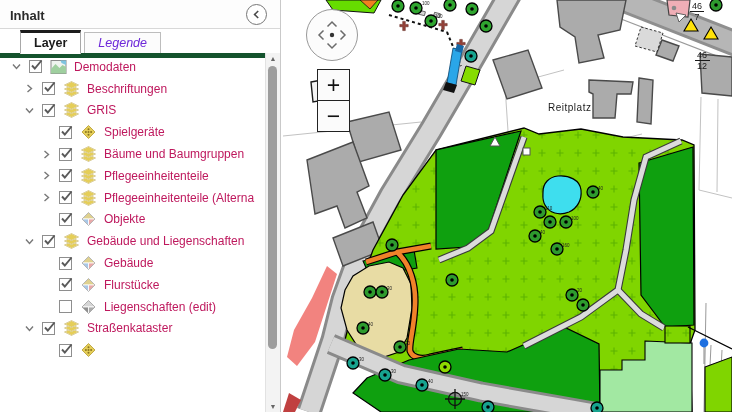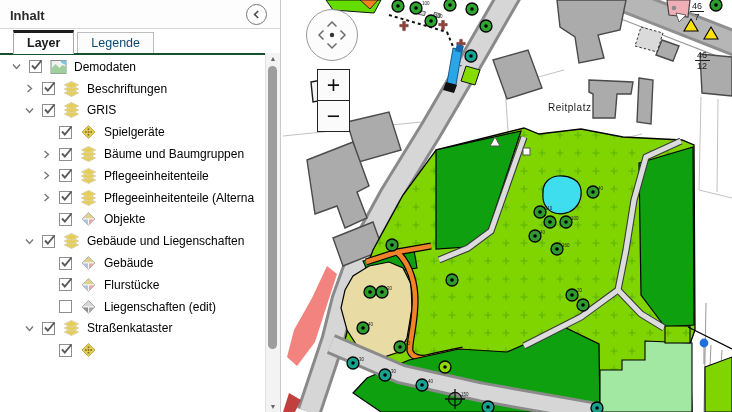--- a/index.html
+++ b/index.html
@@ -5,34 +5,34 @@
   html,body{margin:0;padding:0;background:#fff;}
   .app{position:relative;width:732px;height:412px;overflow:hidden;
        font-family:"Liberation Sans",sans-serif;background:#fff;}
   
   .panel{position:absolute;left:0;top:0;width:280px;height:412px;background:#fff;
          border-right:1px solid #c9c9c9;}
   .panel-header{position:relative;height:28px;border-bottom:1px solid #d8d8d8;background:#fdfdfd;}
   .panel-title{position:absolute;left:10px;top:8px;font-size:13px;font-weight:bold;color:#2b2b2b;}
   .collapse-btn{position:absolute;right:13px;top:4px;width:19px;height:19px;border:1.5px solid #767676;
                 border-radius:50%;background:#fff;cursor:pointer;display:flex;align-items:center;justify-content:center;}
-  .tabs{position:relative;height:24px;border-bottom:2px solid #14532d;padding-left:13px;display:flex;align-items:flex-end;background:#fff;}
+  .tabs{position:relative;height:24px;border-bottom:5px solid #14532d;padding-left:20px;display:flex;align-items:flex-end;background:#fff;}
   .tab{box-sizing:border-box;font-size:12.5px;padding:0 13px;margin-right:3px;display:flex;align-items:center;}
   .tab.active{height:24px;margin-bottom:-1px;background:#fff;border:1px solid #a8a8a8;border-bottom:1px solid #fff;
               border-top:3px solid #1c1c1c;font-weight:bold;color:#1a1a1a;}
-  .tab.inactive{height:21px;background:#fcfcfc;border:1px solid #bdbdbd;border-bottom:none;color:#0c4a6e;}
+  .tab.inactive{height:21px;background:#fcfcfc;border:1px solid #bdbdbd;border-bottom:none;color:#6d28d9;font-style:italic;}
   .tree{position:absolute;left:0;top:53px;right:14px;bottom:0;overflow:hidden;padding-top:3px;}
   .tree-row{display:flex;align-items:center;height:21.8px;white-space:nowrap;}
   .lvl0{padding-left:6px}.lvl1{padding-left:19px}.lvl2{padding-left:36px}
   .chev{width:20px;height:14px;flex:0 0 20px;display:flex;align-items:center;justify-content:center;cursor:pointer;}
   .cb{box-sizing:border-box;width:13px;height:13px;border:1px solid #8e8e8e;background:#fff;margin:0 6px 0 3px;
       flex:0 0 13px;position:relative;cursor:pointer;}
   .cb svg{position:absolute;left:-1px;top:-3px;overflow:visible;}
   .licon{width:20px;height:16px;flex:0 0 20px;margin-right:6px;display:flex;align-items:center;justify-content:center;}
-  .lbl{font-size:12px;color:#000000;}
+  .lbl{font-size:12px;color:#be185d;}
   
   .sbar{position:absolute;right:0;top:53px;bottom:0;width:14px;background:#f3f3f3;border-left:1px solid #e2e2e2;}
   .sarrow{position:absolute;left:0;width:14px;height:11px;display:flex;align-items:center;justify-content:center;
           font-size:7px;color:#666;cursor:pointer;}
   .sarrow.up{top:0}.sarrow.down{bottom:0}
   .sthumb{position:absolute;left:2px;top:13px;width:9px;height:283px;background:#9d9d9d;border-radius:5px;cursor:pointer;}
   
   .map{position:absolute;left:281px;top:0;width:451px;height:412px;background:#fff;overflow:hidden;cursor:default;}
   .map svg.canvas{position:absolute;left:0;top:0;}
   .pan{position:absolute;left:25px;top:9px;width:50px;height:50px;border:1px solid #999;border-radius:50%;

